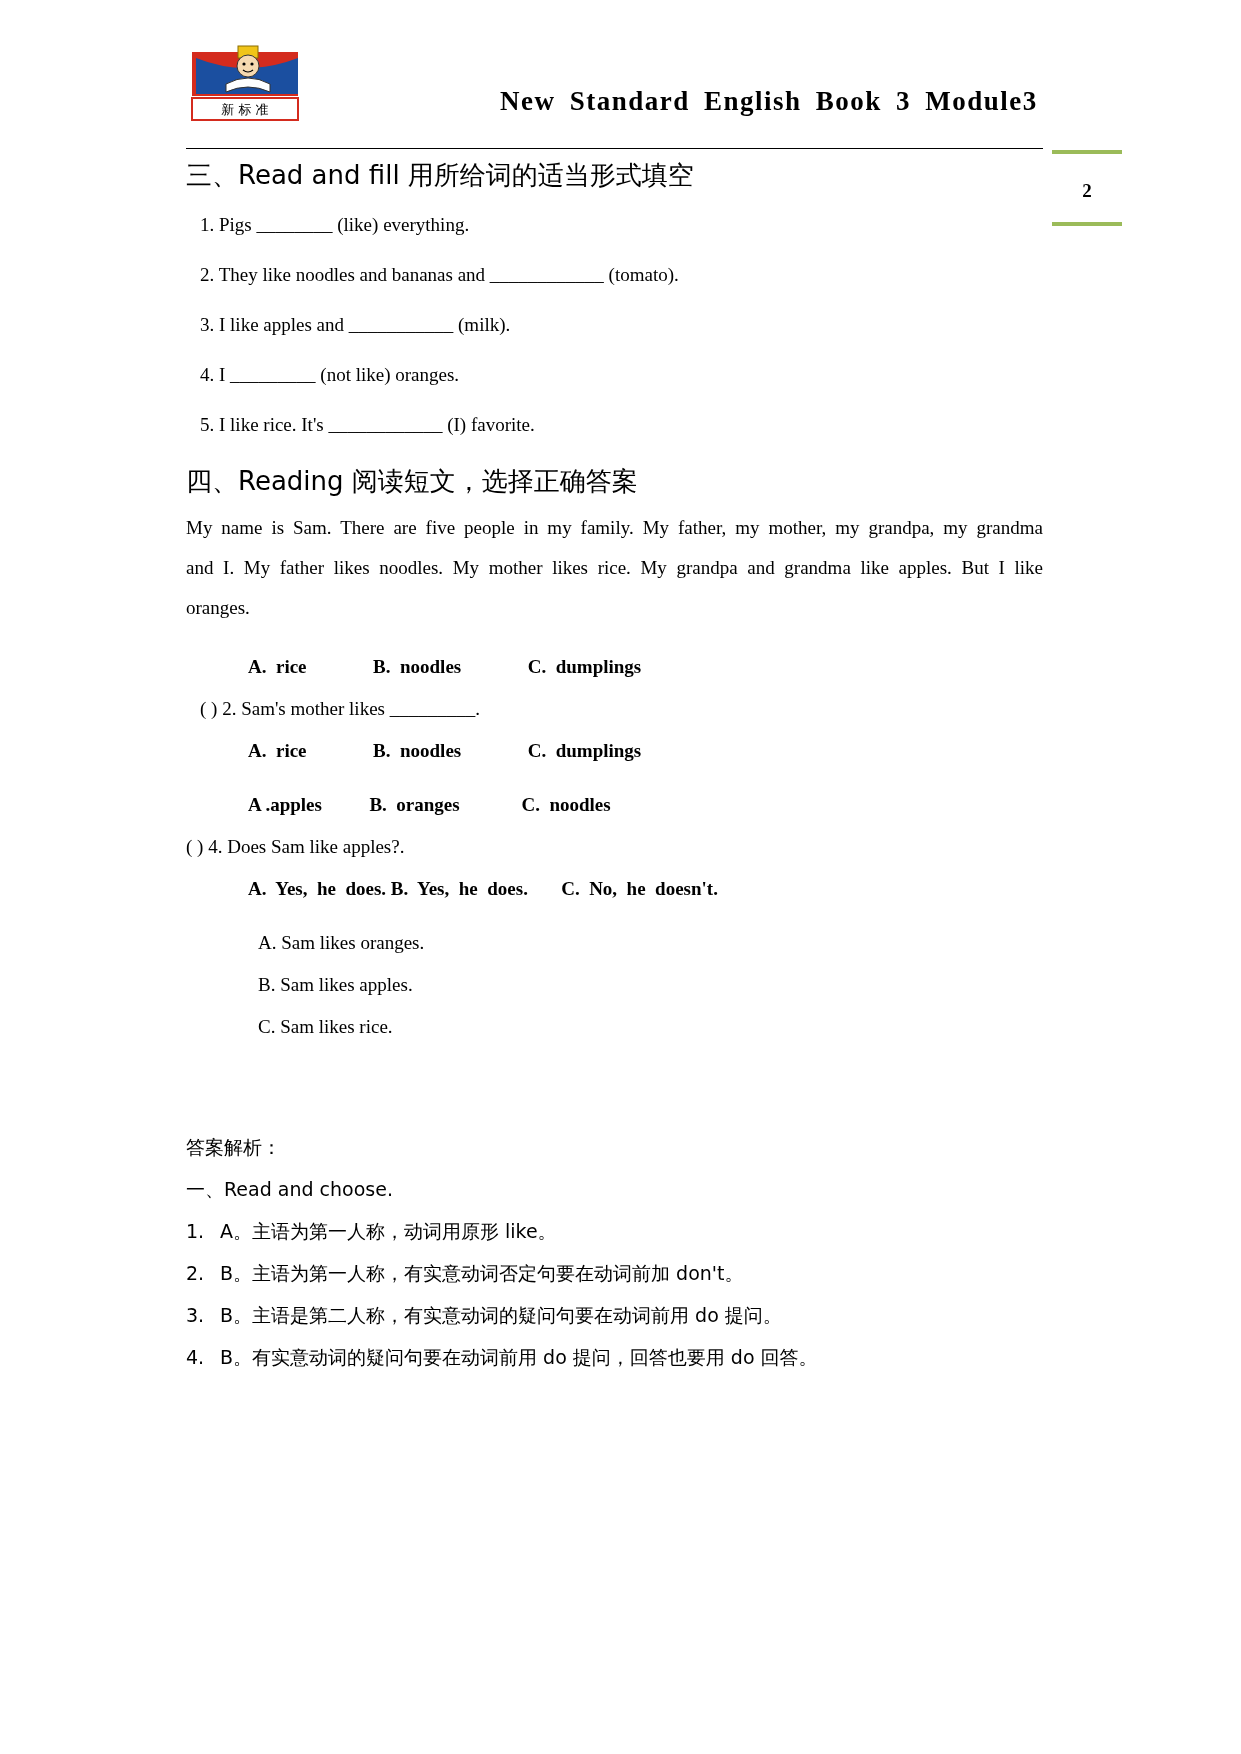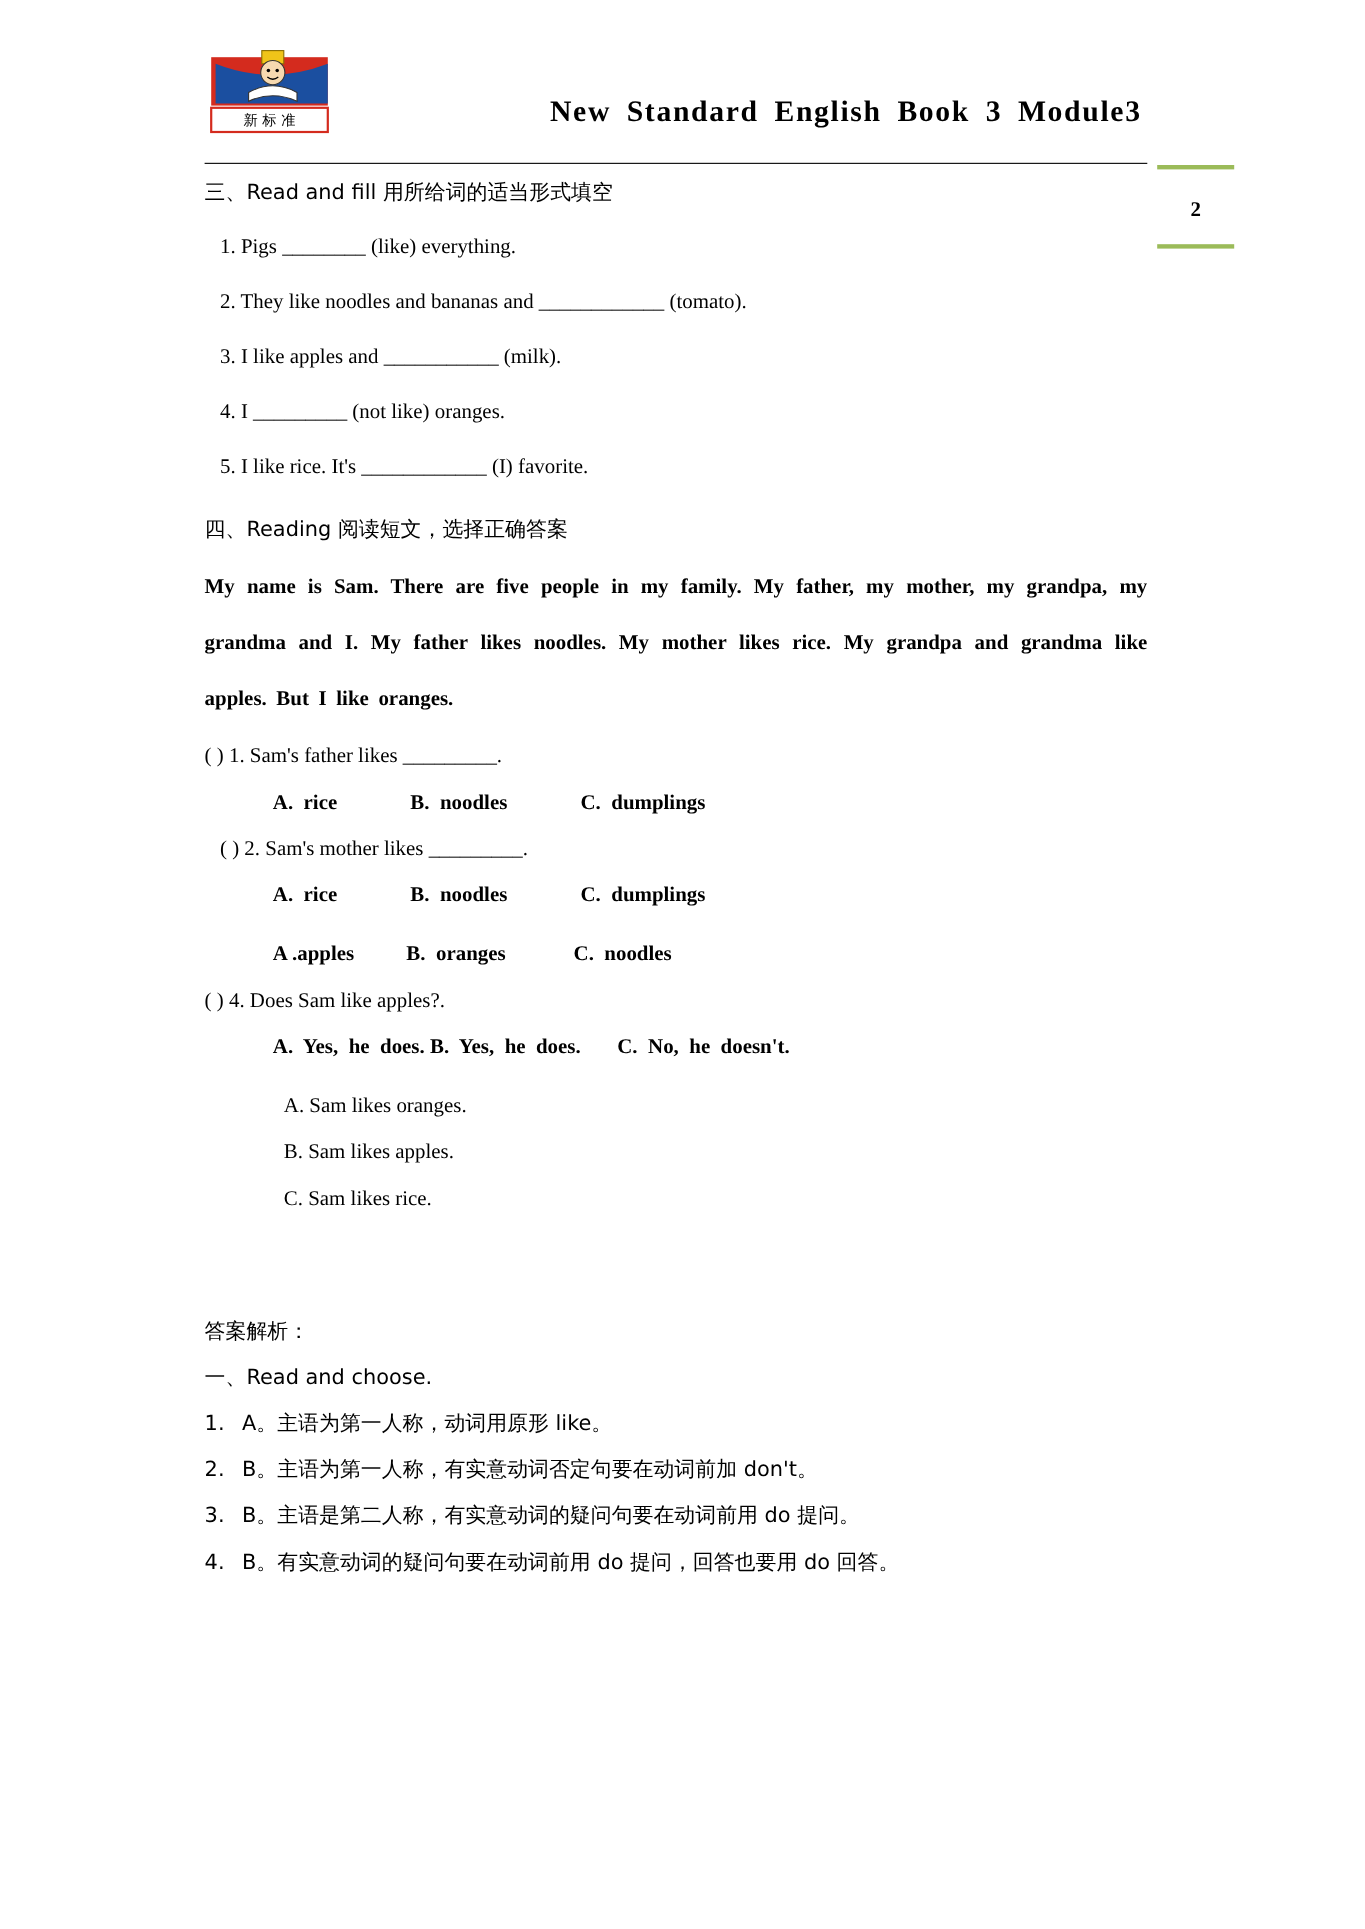--- a/index.html
+++ b/index.html
@@ -88,42 +88,41 @@
   }
 
   
   .content {
     position: absolute;
     left: 186px;
     top: 160px;
     width: 857px;
   }
   .sec-head {
-    font-size: 19px;
+    font-size: 26px;
     margin: 0 0 0 0;
     line-height: 30px;
     white-space: nowrap;
   }
   .q-line {
     font-size: 19px;
     line-height: 30px;
     white-space: nowrap;
   }
 
   .spacer-12 { height: 12px; }
   .spacer-20 { height: 20px; }
   .spacer-26 { height: 26px; }
 
   .para {
     font-size: 19px;
-    line-height: 51px;
+    line-height: 40px;
     text-align: justify;
     text-justify: inter-word;
     word-spacing: 4px;
-    font-weight: bold;
   }
   .opt-line {
     font-size: 19px;
     line-height: 30px;
     white-space: nowrap;
   }
   .indent-1 { padding-left: 14px; }
   .indent-opt { padding-left: 62px; font-weight: bold; }
   .indent-opt2 { padding-left: 72px; }
 
@@ -189,21 +188,20 @@
     <div class="spacer-20"></div>
     <div class="q-line indent-1">5. I  like  rice.  It's  ____________  (I)  favorite.</div>
 
     <div class="spacer-26"></div>
 
     <div class="sec-head cn">四、Reading  阅读短文，选择正确答案</div>
     <div class="spacer-12"></div>
     <div class="para">My  name  is  Sam.  There  are  five  people  in  my  family.  My  father,  my  mother,  my  grandpa,  my  grandma  and  I.  My  father  likes  noodles.  My  mother  likes  rice.  My  grandpa  and  grandma  like  apples.  But  I  like  oranges.</div>
     <div class="spacer-12"></div>
 
-    <div class="opt-line">(  ) 1. Sam's  father  likes  _________.</div>
     <div class="spacer-12"></div>
     <div class="opt-line optcols indent-opt">A.  rice              B.  noodles              C.  dumplings</div>
     <div class="spacer-12"></div>
 
     <div class="opt-line indent-1">(  ) 2. Sam's  mother  likes  _________.</div>
     <div class="spacer-12"></div>
     <div class="opt-line optcols indent-opt">A.  rice              B.  noodles              C.  dumplings</div>
     <div class="spacer-12"></div>
 
     <div class="spacer-12"></div>

